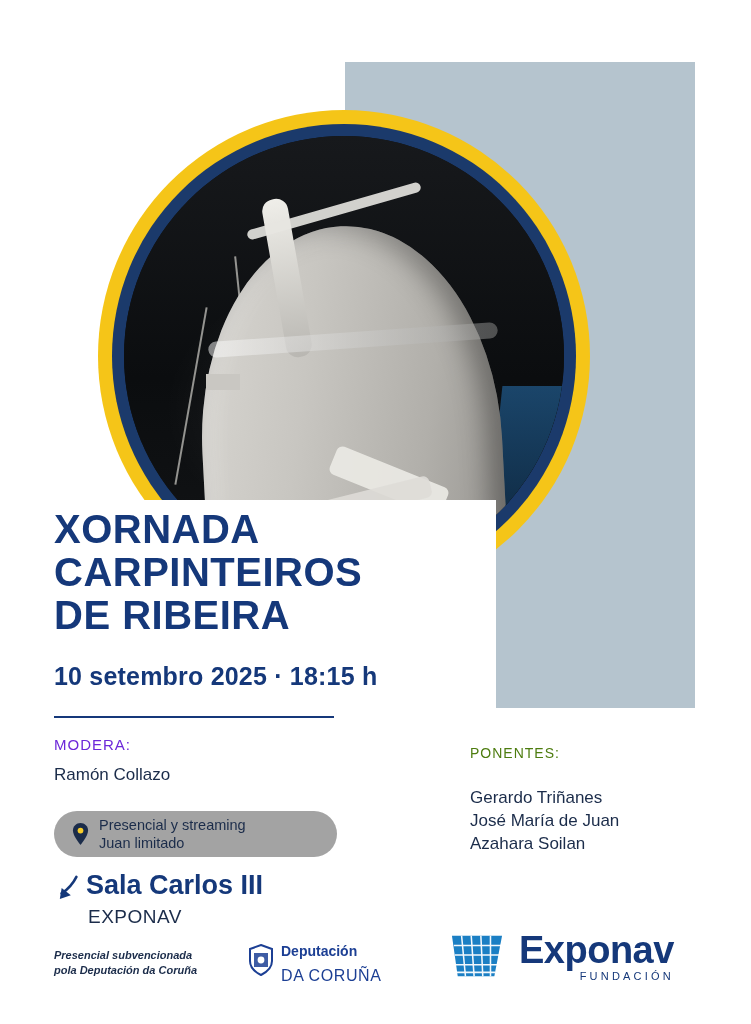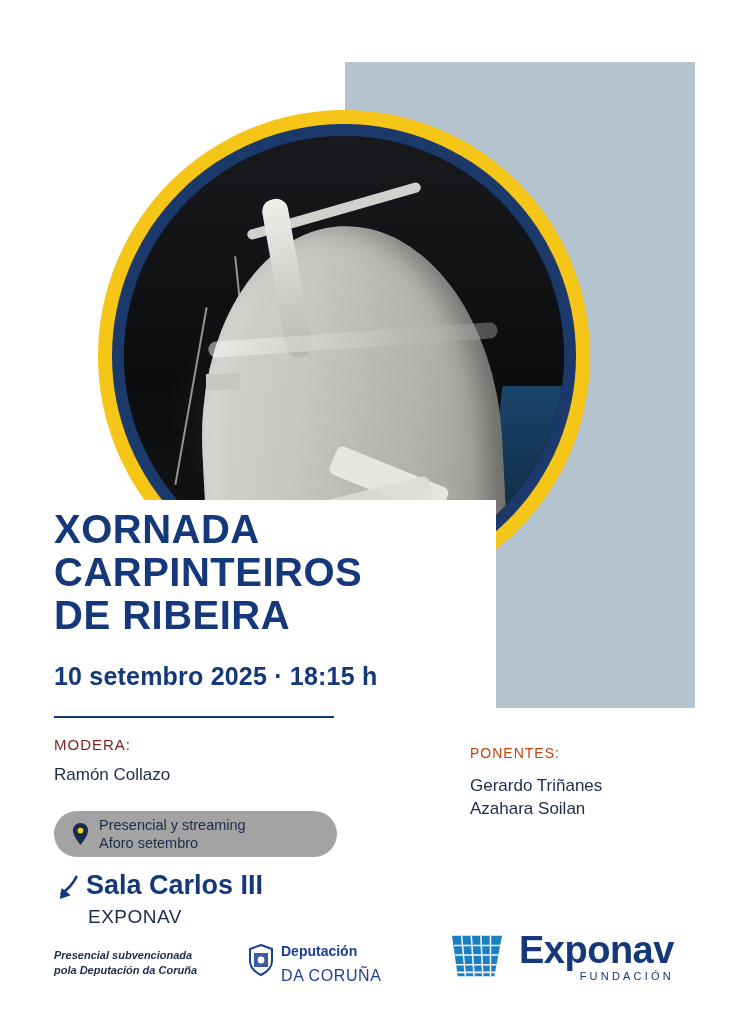--- a/index.html
+++ b/index.html
@@ -211,41 +211,41 @@
     width: 280px;
     height: 2px;
     background: #15387a;
   }
 
   .modera-label {
     position: absolute;
     left: 54px;
     top: 736px;
     font-size: 15px;
-    color: #7f1d1d;
+    color: #6d28d9;
     letter-spacing: 1px;
   }
   .modera-name {
     position: absolute;
     left: 54px;
     top: 765px;
     font-size: 17px;
     color: #1b2c4a;
   }
 
   .ponentes {
     position: absolute;
     left: 470px;
     top: 745px;
   }
   .ponentes-label {
     font-size: 14px;
-    color: #c2410c;
+    color: #4d7c0f;
     letter-spacing: 1px;
-    margin-bottom: 14px;
+    margin-bottom: 26px;
   }
   .ponente-name {
     font-size: 17px;
     color: #1b2c4a;
     line-height: 1.35;
   }
 
   
   .pill {
     position: absolute;
@@ -404,31 +404,32 @@
   <div class="date-line">10 setembro 2025 · 18:15 h</div>
 
   <div class="divider"></div>
 
   <div class="modera-label">MODERA:</div>
   <div class="modera-name">Ramón Collazo</div>
 
   <div class="ponentes">
     <div class="ponentes-label">PONENTES:</div>
     <div class="ponente-name">Gerardo Triñanes</div>
+    <div class="ponente-name">José María de Juan</div>
     <div class="ponente-name">Azahara Soilan</div>
   </div>
 
   <div class="pill">
     <svg class="pin-icon" viewBox="0 0 24 32">
       <path d="M12 0C5.9 0 1 4.9 1 11c0 8.2 11 21 11 21s11-12.8 11-21C23 4.9 18.1 0 12 0z" fill="#1b2c4a"></path>
       <circle cx="12" cy="11" r="4.2" fill="#f6cc2a"></circle>
     </svg>
     <div>
       <div class="pill-text">Presencial y streaming</div>
-      <div class="pill-text">Aforo setembro</div>
+      <div class="pill-text">Juan limitado</div>
     </div>
   </div>
 
   <div class="sala-row">
     <svg class="arrow-icon" viewBox="0 0 24 28">
       <path d="M20 2 C16 10, 10 16, 4 20" stroke="#15387a" stroke-width="3" fill="none" stroke-linecap="round"></path>
       <path d="M2 26 L4 14 L14 22 Z" fill="#15387a"></path>
     </svg>
     <div class="sala-name">Sala Carlos III</div>
   </div>

